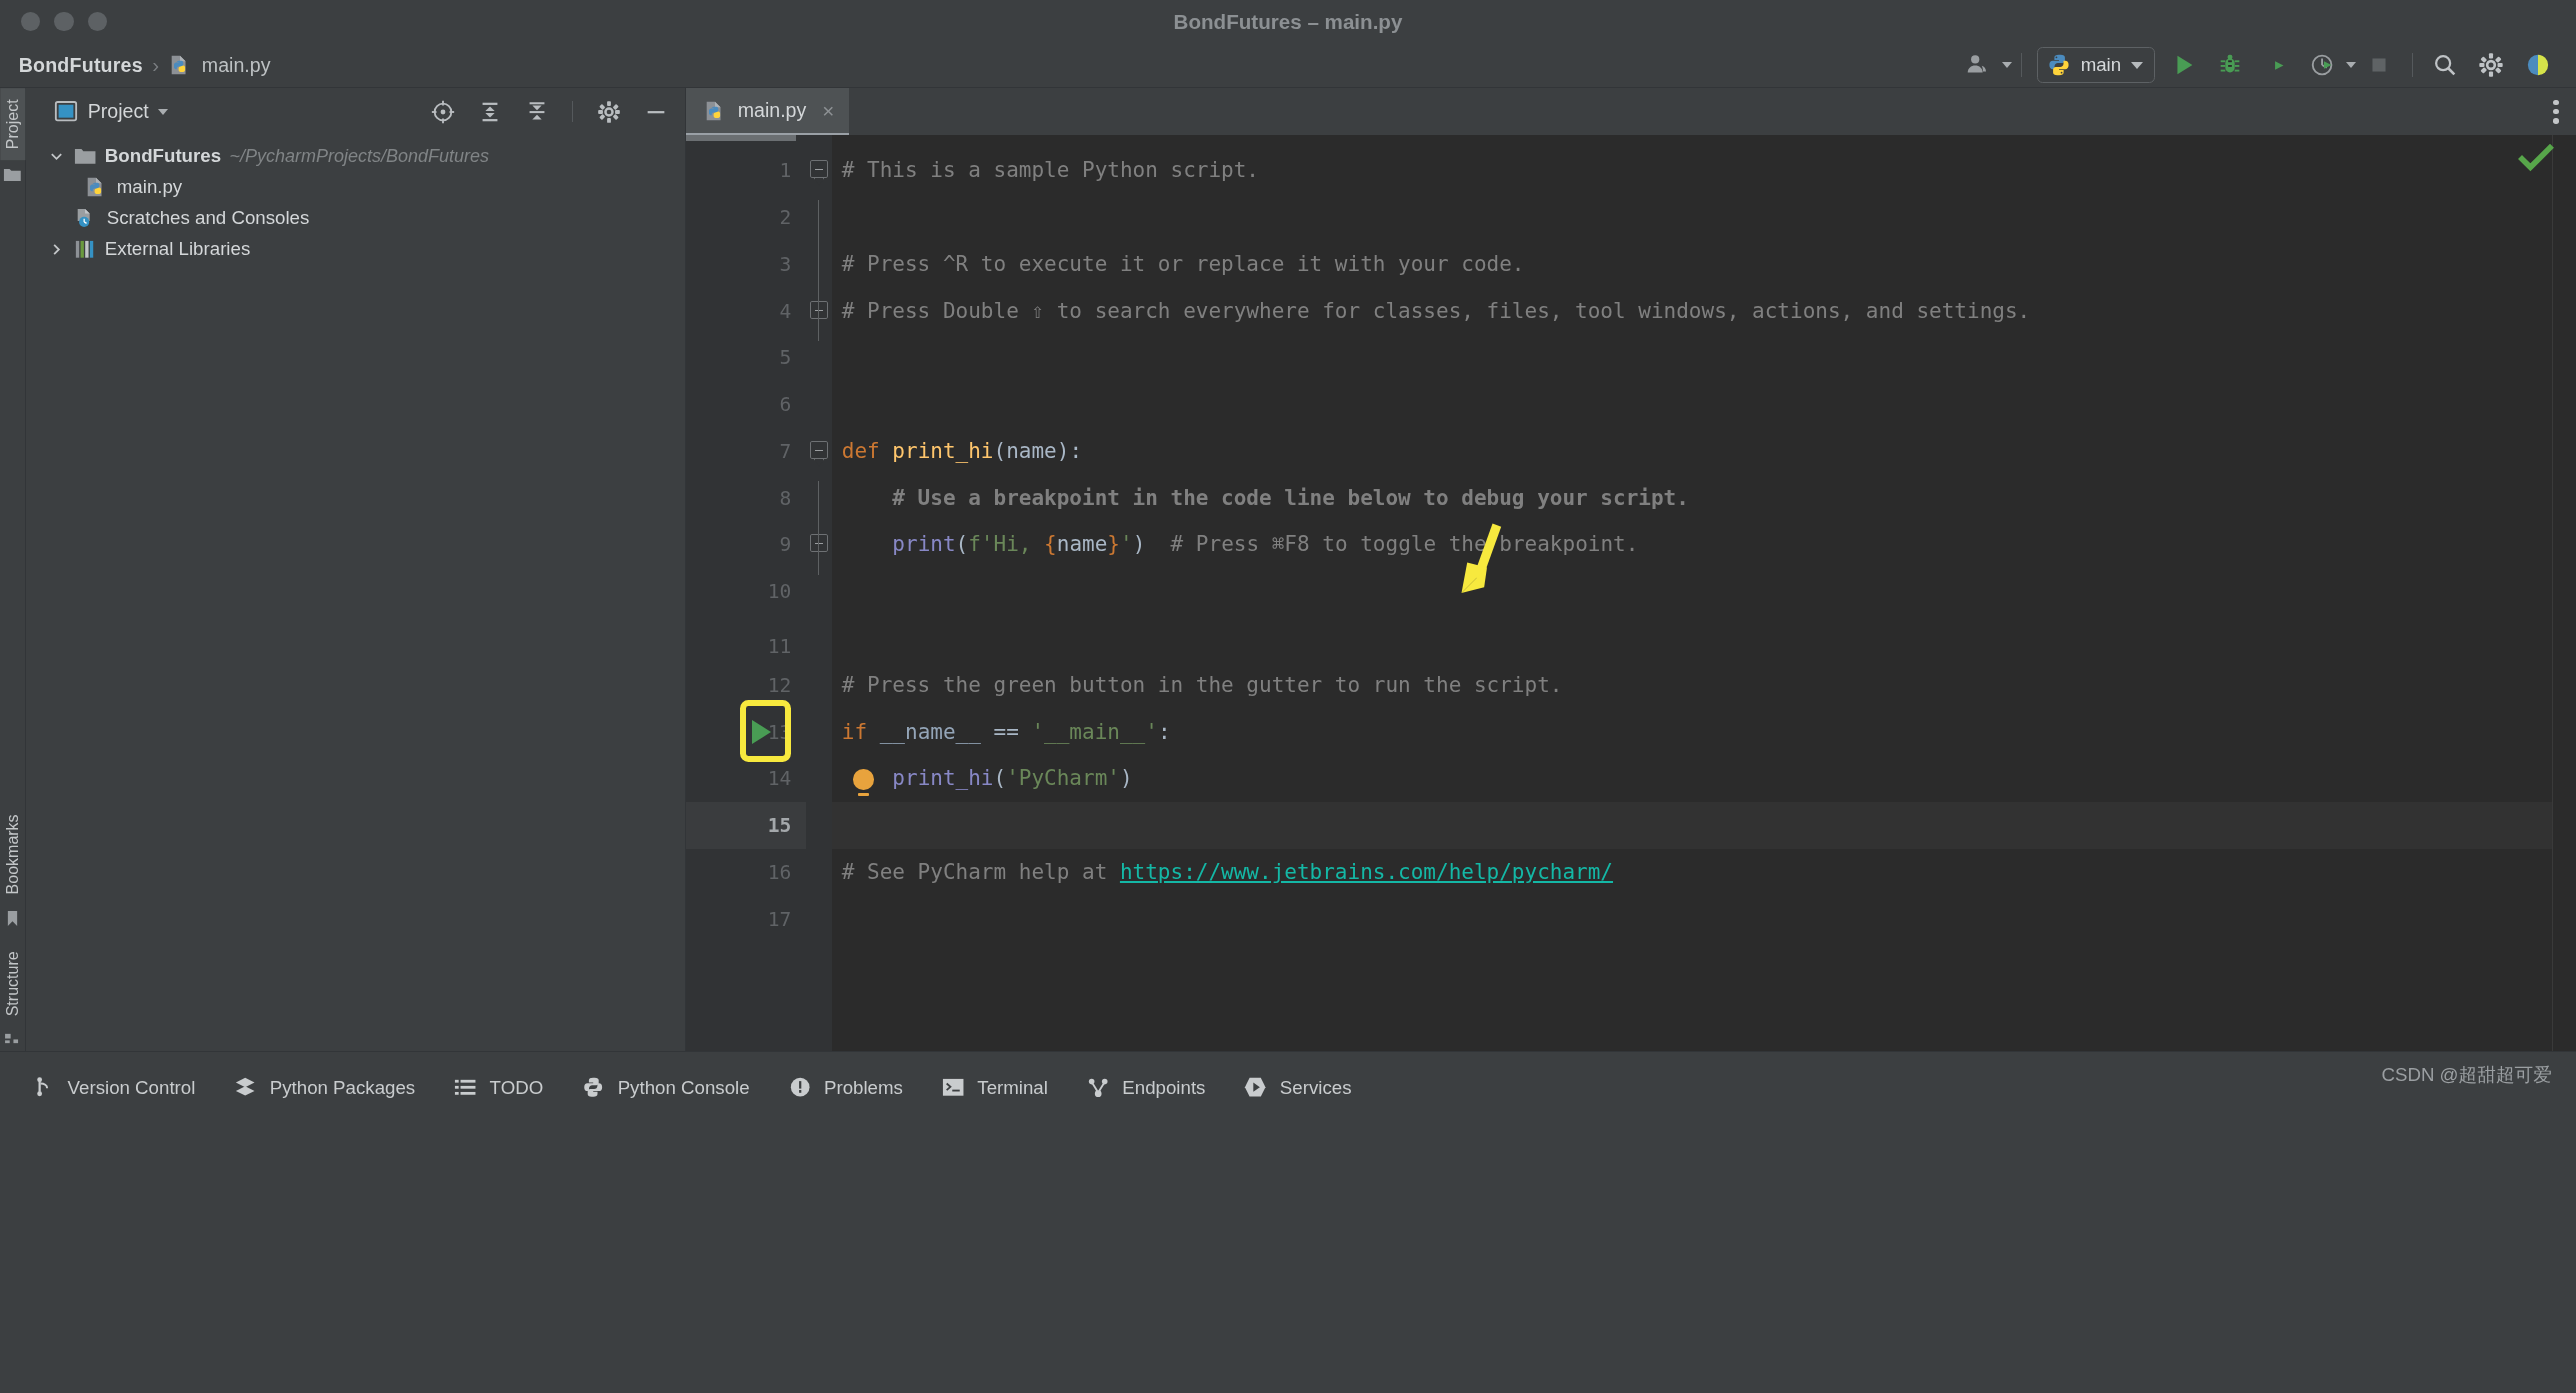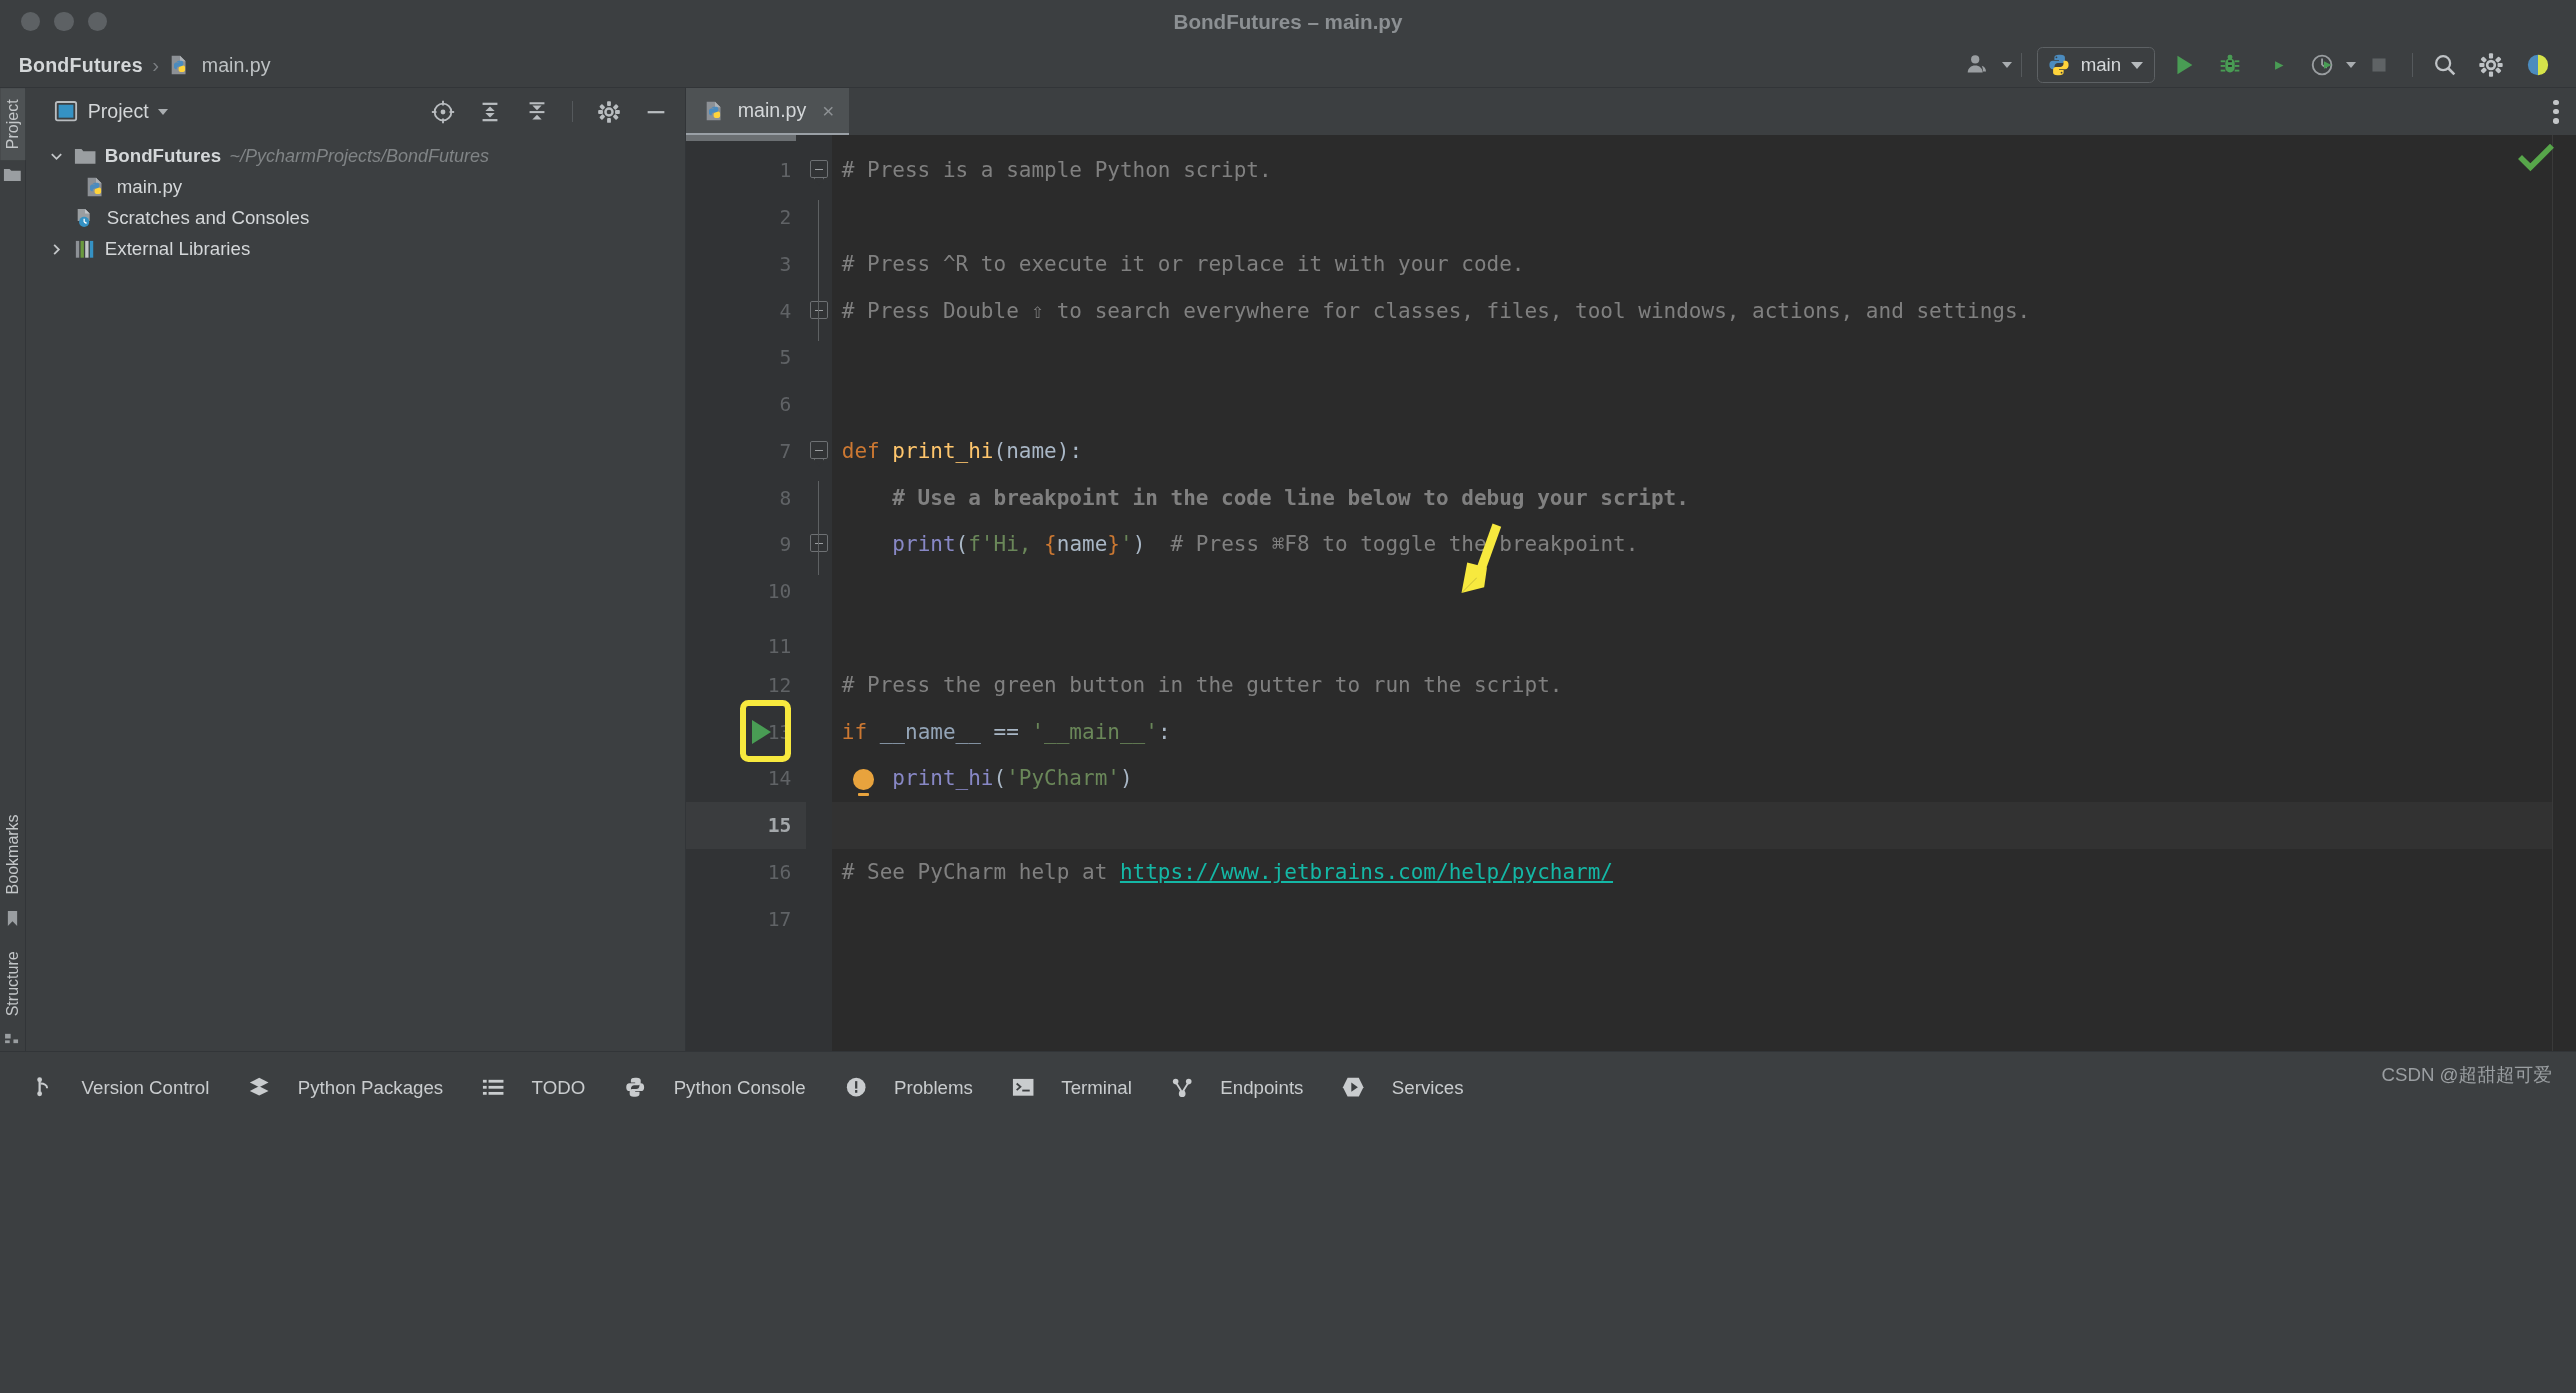--- a/index.html
+++ b/index.html
@@ -228,21 +228,21 @@
     position: absolute; left: 0; top: 0; width: 110px; height: 5.6px; background: #6b6f72;
   }
 
   
   .statusbar {
     flex: 0 0 47px; height: 47px; background: #3c3f41;
     display: flex; align-items: center; padding-left: 34px; gap: 0;
     border-top: 0.9px solid #323538; position: relative;
   }
   .sb-item {
-    display: flex; align-items: center; gap: 27px;
+    display: flex; align-items: center; gap: 13px;
     font-size: 18.7px; color: #c9ccce; margin-right: 39px; margin-top: 25px;
   }
   .watermark {
     position: absolute; right: 24px; top: 50%; transform: translateY(-50%);
     font-size: 18.7px; color: #9b9fa2;
   }
   svg { display: block; }
 </style>
 </head>
 <body>
@@ -593,21 +593,21 @@
               <div class="fold-tip" style="top: 324px;"></div>
               <div class="fold-stem" style="top: 346px; height: 47px;"></div>
               <div class="fold" style="top: 399px;"></div>
               <div class="fold-stem" style="top: 393px; height: 47px;"></div>
             </div>
         </div>
 
         <div class="code-pane">
           <div class="cur-line-hl" id="code-hl" style="top: 667px;"></div>
           <div id="code-host">
-              <div class="cl" style="top: 24px;"><span class="c-com"># Press is a sample Python script.</span></div>
+              <div class="cl" style="top: 24px;"><span class="c-com"># This is a sample Python script.</span></div>
               <div class="cl" style="top: 71px;"></div>
               <div class="cl" style="top: 118px;"><span class="c-com"># Press ^R to execute it or replace it with your code.</span></div>
               <div class="cl" style="top: 165px;"><span class="c-com"># Press Double ⇧ to search everywhere for classes, files, tool windows, actions, and settings.</span></div>
               <div class="cl" style="top: 211px;"></div>
               <div class="cl" style="top: 258px;"></div>
               <div class="cl" style="top: 305px;"><span class="c-kw">def </span><span class="c-fn">print_hi</span><span class="c-par">(</span><span class="c-id">name</span><span class="c-par">):</span></div>
               <div class="cl" style="top: 352px; font-weight: bold;"><span class="c-com">    # Use a breakpoint in the code line below to debug your script.</span></div>
               <div class="cl" style="top: 398px;"><span class="c-id">    </span><span class="c-call">print</span><span class="c-par">(</span><span class="c-str">f'Hi, </span><span class="c-brc">{</span><span class="c-id">name</span><span class="c-brc">}</span><span class="c-str">'</span><span class="c-par">)</span><span class="c-com">  # Press ⌘F8 to toggle the breakpoint.</span></div>
               <div class="cl" style="top: 445px;"></div>
               <div class="cl" style="top: 492px;"></div>

